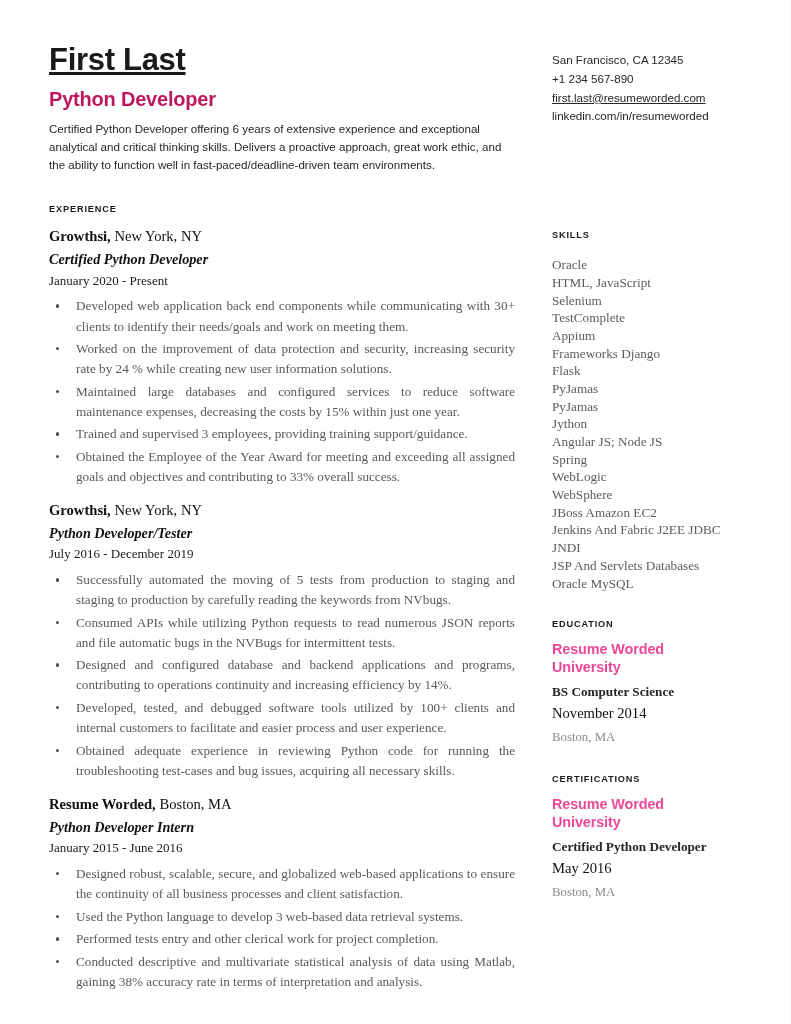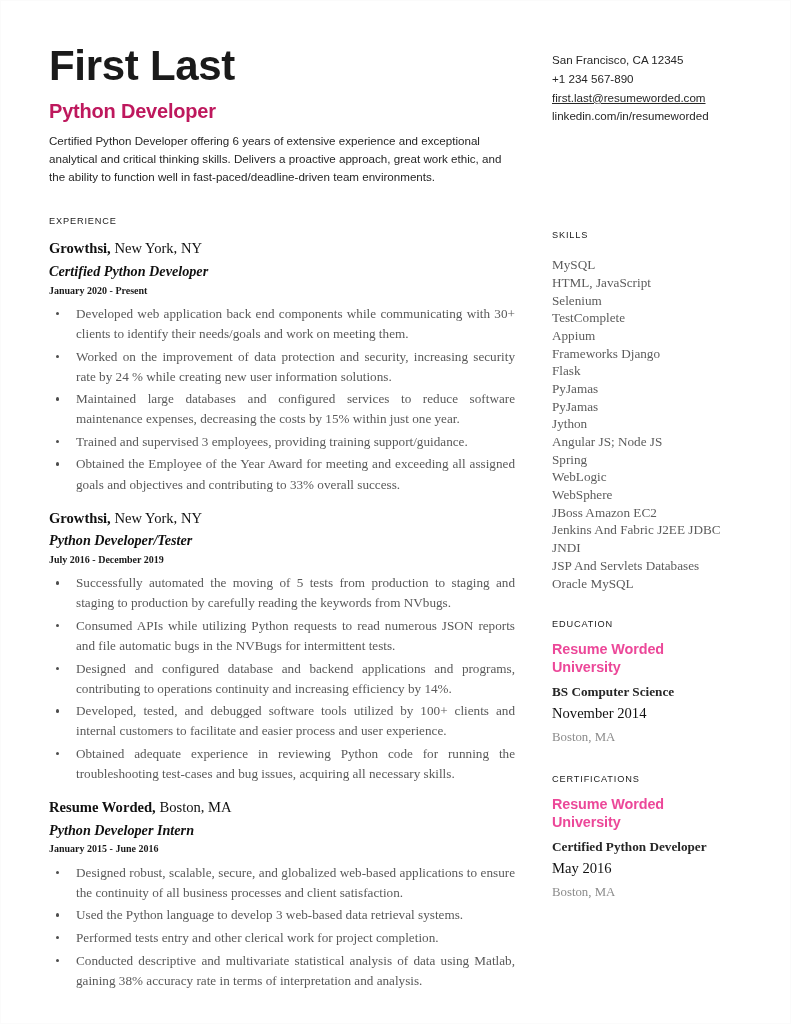--- a/index.html
+++ b/index.html
@@ -38,25 +38,26 @@
   .col-left {
     width: 468px;
     flex: 0 0 468px;
     padding-right: 0px;
     box-sizing: border-box;
   }
 
   .name {
     font-family: "Liberation Sans", sans-serif;
     font-weight: bold;
-    font-size: 42px;
+    font-size: 31px;
     line-height: 1.08;
     color: #1a1a1a;
     letter-spacing: -0.3px;
     margin: 0 0 12px 0;
+    text-decoration: underline;
   }
 
   .headline {
     font-family: "Liberation Sans", sans-serif;
     font-weight: bold;
     font-size: 20px;
     line-height: 1.15;
     color: #be185d;
     letter-spacing: -0.2px;
     margin: 0 0 9px 0;
@@ -66,21 +67,21 @@
     font-family: "Liberation Sans", sans-serif;
     font-size: 11.6px;
     line-height: 1.52;
     color: #262626;
     margin: 0;
     max-width: 466px;
   }
 
   .section-head {
     font-family: "Liberation Sans", sans-serif;
-    font-weight: normal;
+    font-weight: bold;
     font-size: 9.2px;
     letter-spacing: 0.85px;
     color: #1a1a1a;
     text-transform: uppercase;
     margin: 0;
   }
 
   .exp-section { margin-top: 31px; }
 
   .job { margin-top: 13px; }
@@ -105,25 +106,24 @@
     font-weight: bold;
     font-style: italic;
     font-size: 14.2px;
     line-height: 1.45;
     color: #111111;
     margin: 2px 0 0 0;
   }
 
   .job-dates {
     font-family: "Liberation Serif", serif;
-    font-size: 10px;
+    font-size: 13px;
     line-height: 1.45;
     color: #1a1a1a;
     margin: 2px 0 0 0;
-    font-weight: bold;
   }
 
   ul.bullets {
     list-style: none;
     margin: 6px 0 0 0;
     padding: 0;
   }
   ul.bullets li {
     position: relative;
     padding-left: 27px;
@@ -290,21 +290,21 @@
       <div class="contact">
         <div>San Francisco, CA 12345</div>
         <div>+1 234 567-890</div>
         <div class="email">first.last@resumeworded.com</div>
         <div>linkedin.com/in/resumeworded</div>
       </div>
 
       <div class="skills-section">
         <div class="section-head">SKILLS</div>
         <ul class="skills-list">
-          <li>MySQL</li>
+          <li>Oracle</li>
           <li>HTML, JavaScript</li>
           <li>Selenium</li>
           <li>TestComplete</li>
           <li>Appium</li>
           <li>Frameworks Django</li>
           <li>Flask</li>
           <li>PyJamas</li>
           <li>PyJamas</li>
           <li>Jython</li>
           <li>Angular JS; Node JS</li>

